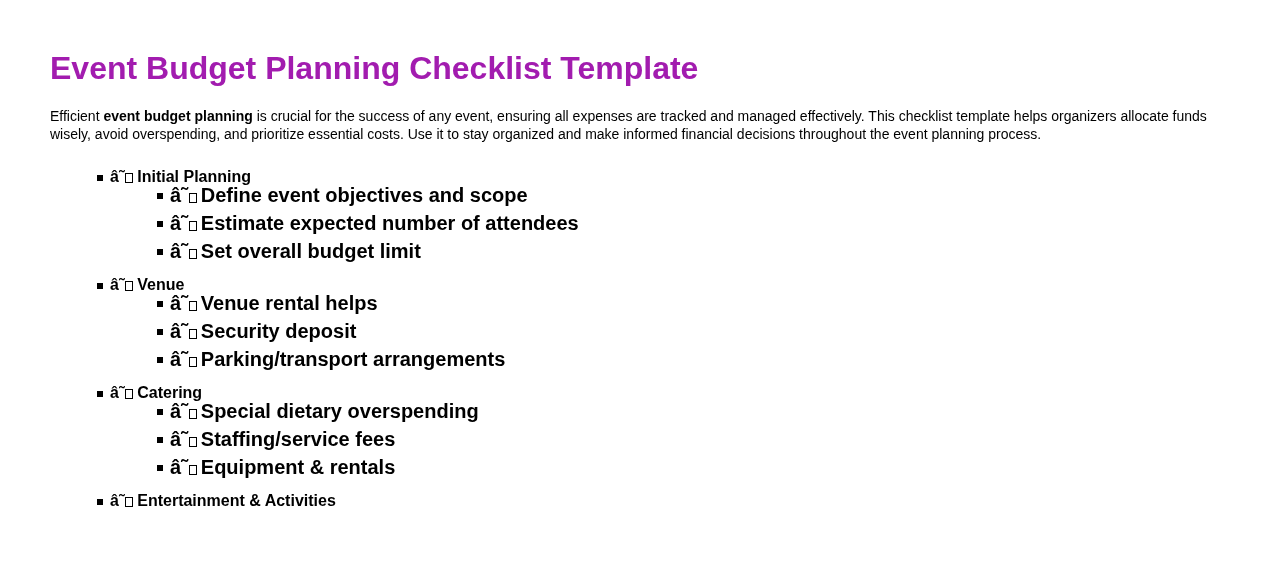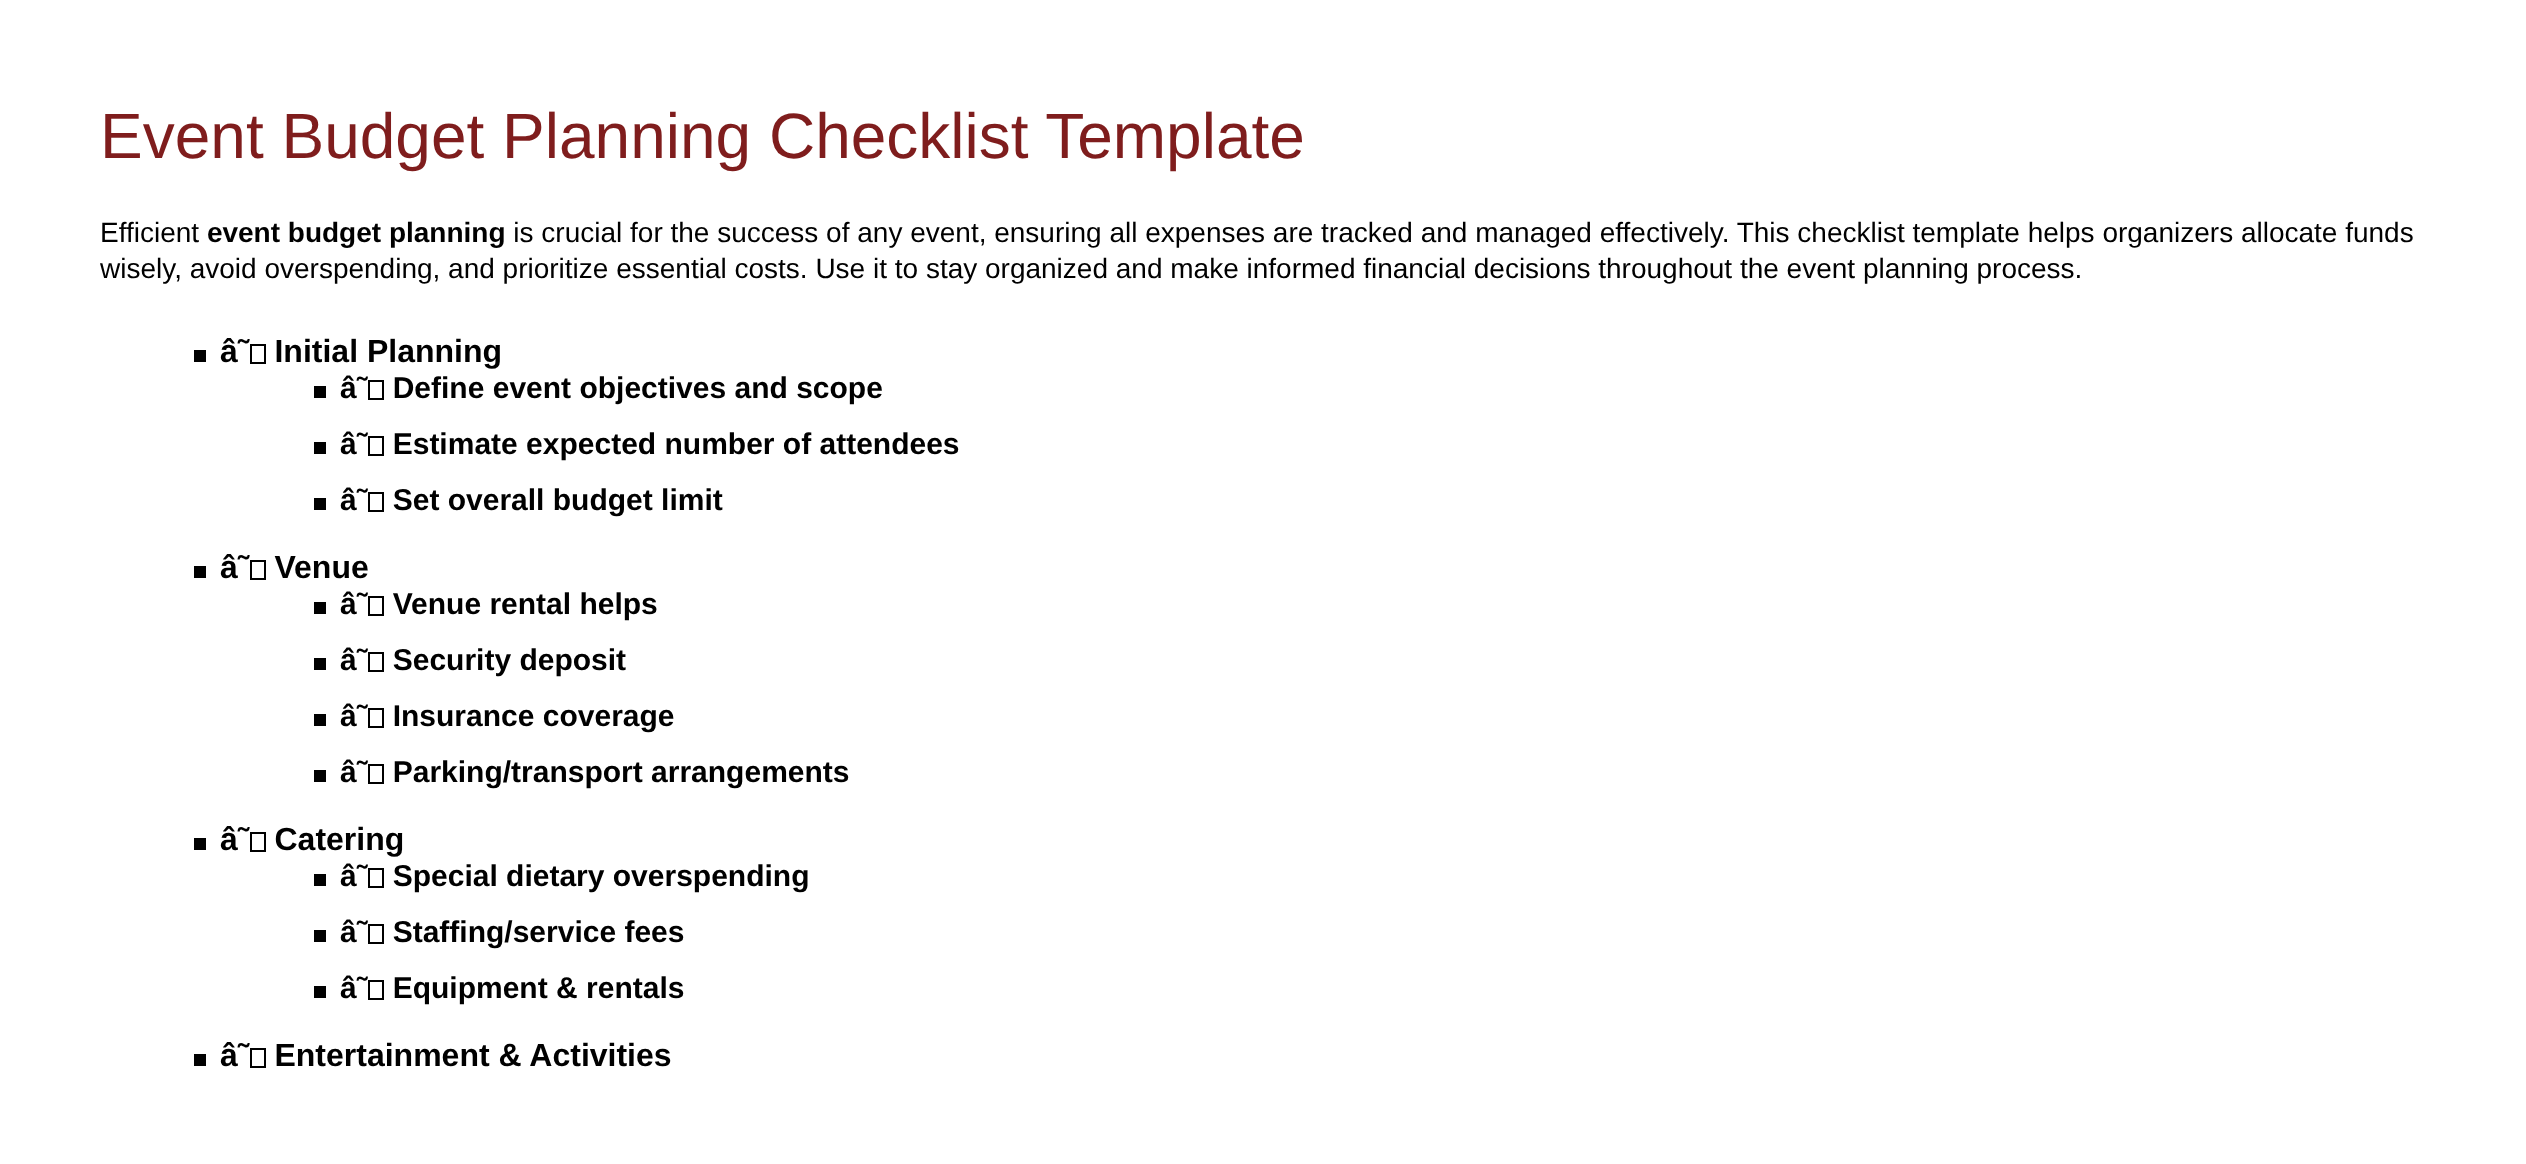--- a/index.html
+++ b/index.html
@@ -15,22 +15,22 @@
       color: #000;
     }
     .page {
       padding: 0 50px;
     }
     h1 {
       margin: 0;
       padding-top: 49px;
       font-size: 32px;
       line-height: 38px;
-      font-weight: normal;
-      color: #7f1d1d;
+      font-weight: bold;
+      color: #a21caf;
     }
     p.intro {
       margin: 20px 0 0 0;
       font-size: 14px;
       line-height: 18px;
       width: 1160px;
     }
     ul.top {
       list-style: none;
       margin: 25px 0 0 0;
@@ -54,21 +54,21 @@
       top: 7px;
     }
     ul.sub {
       list-style: none;
       margin: 0;
       padding: 0 0 0 60px;
     }
     ul.sub > li {
       position: relative;
       font-weight: bold;
-      font-size: 15px;
+      font-size: 20px;
       line-height: 18px;
       margin-bottom: 10px;
     }
     ul.sub > li:last-child {
       margin-bottom: 0;
     }
     ul.sub > li > .bullet {
       left: -13px;
       top: 7px;
     }
@@ -104,21 +104,20 @@
         <li><span class="bullet"></span><span class="check"><span>â˜</span><span class="box"></span></span><span>Set overall budget limit</span></li>
       </ul>
     </li>
 
     <li>
       <span class="bullet"></span>
       <span class="check"><span>â˜</span><span class="box"></span></span><span>Venue</span>
       <ul class="sub">
         <li><span class="bullet"></span><span class="check"><span>â˜</span><span class="box"></span></span><span>Venue rental helps</span></li>
         <li><span class="bullet"></span><span class="check"><span>â˜</span><span class="box"></span></span><span>Security deposit</span></li>
-        <li><span class="bullet"></span><span class="check"><span>â˜</span><span class="box"></span></span><span>Insurance coverage</span></li>
         <li><span class="bullet"></span><span class="check"><span>â˜</span><span class="box"></span></span><span>Parking/transport arrangements</span></li>
       </ul>
     </li>
 
     <li>
       <span class="bullet"></span>
       <span class="check"><span>â˜</span><span class="box"></span></span><span>Catering</span>
       <ul class="sub">
         <li><span class="bullet"></span><span class="check"><span>â˜</span><span class="box"></span></span><span>Special dietary overspending</span></li>
         <li><span class="bullet"></span><span class="check"><span>â˜</span><span class="box"></span></span><span>Staffing/service fees</span></li>

